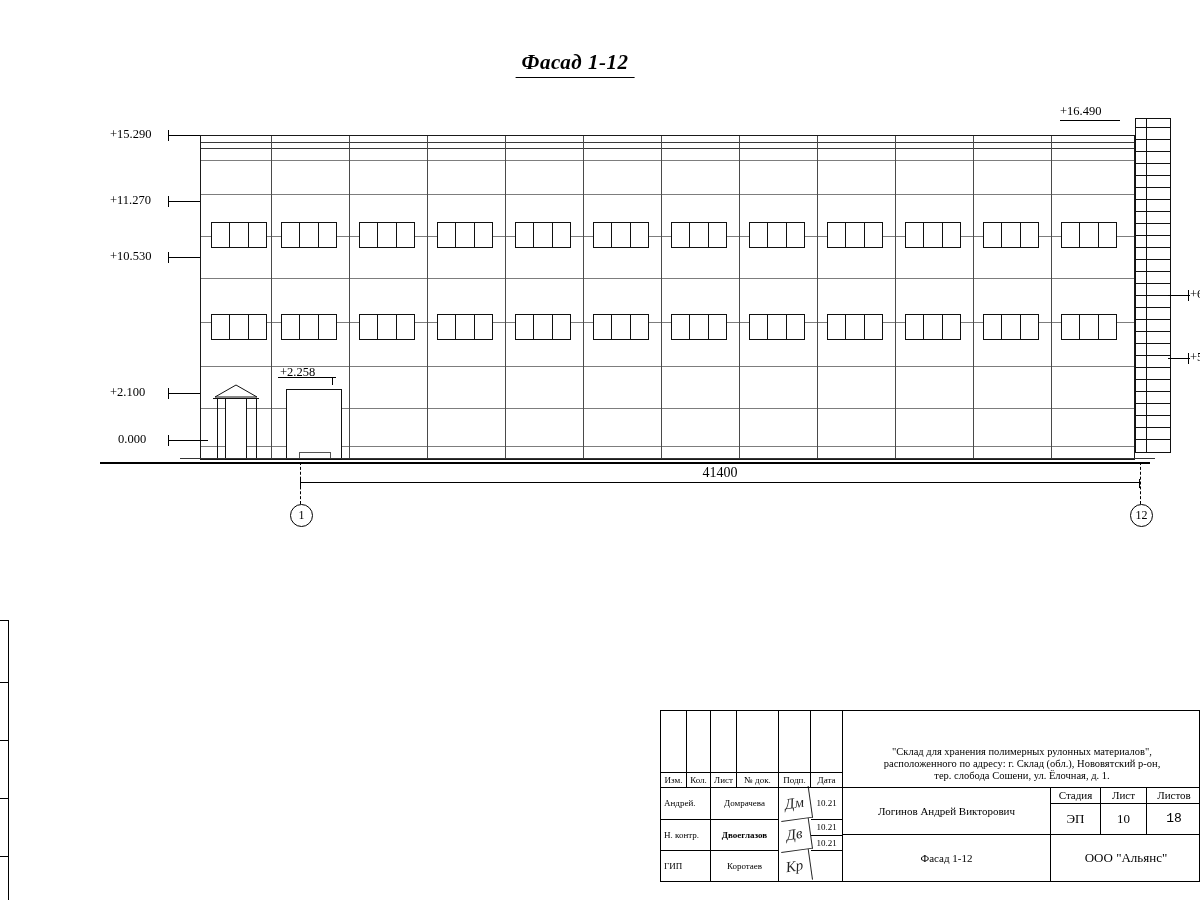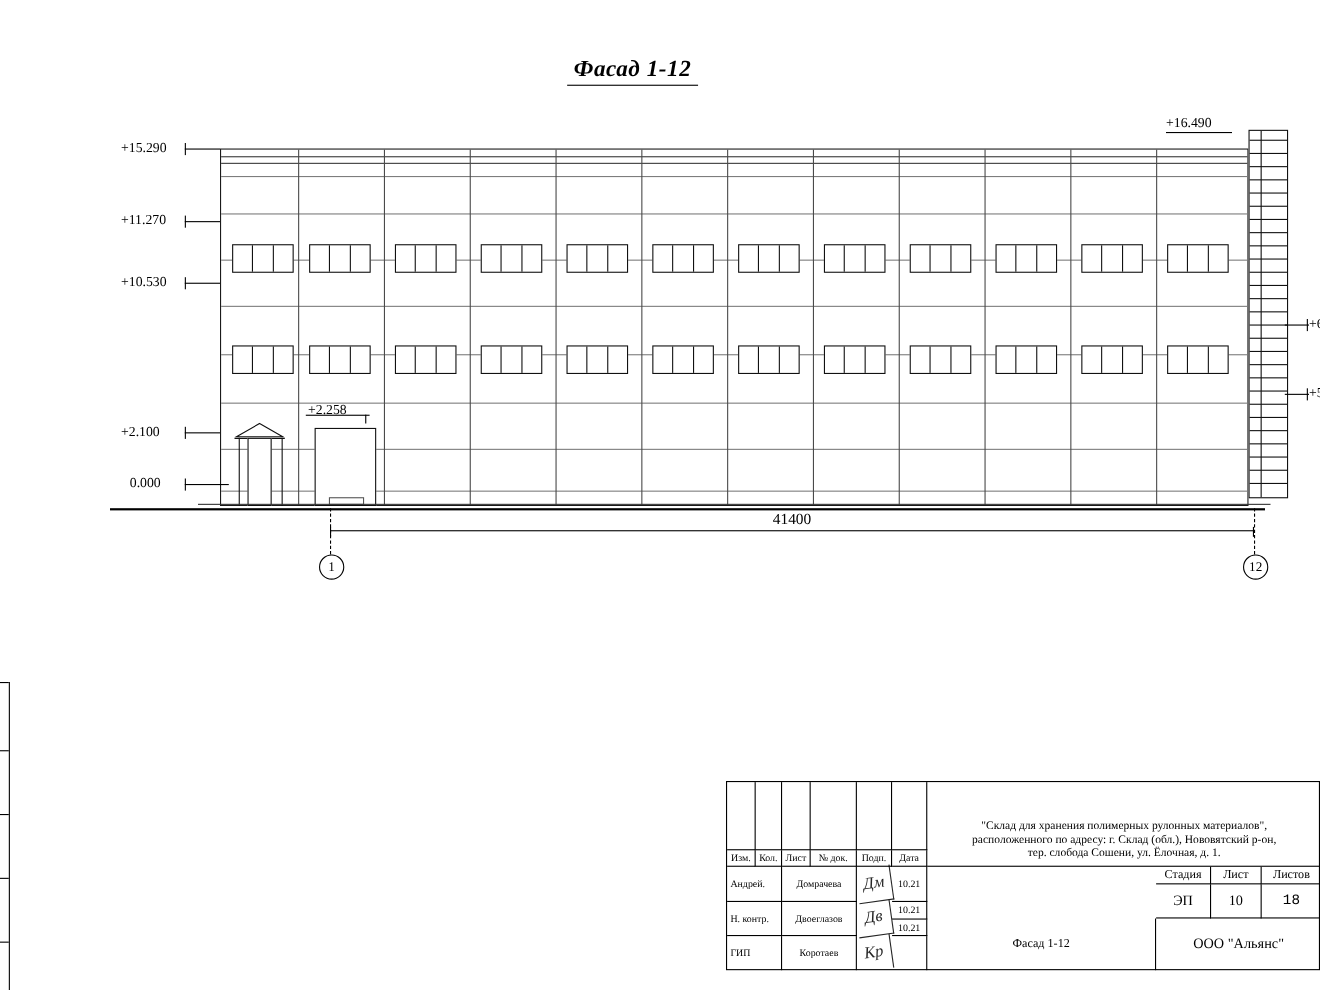--- a/index.html
+++ b/index.html
@@ -537,37 +537,38 @@
     <div class="cell sm" style="left:76px;top:62px; width:42px; height:15px;">№ док.</div>
     <div class="cell sm" style="left:118px;top:62px; width:32px; height:15px;">Подп.</div>
     <div class="cell sm" style="left:150px;top:62px; width:32px; height:15px;">Дата</div>
 
     <div class="cell sm left" style="left:0;   top:77px; width:50px; height:32px;">Андрей.</div>
     <div class="cell sm" style="left:50px;top:77px; width:68px; height:32px;">Домрачева</div>
     <div class="cell sig" style="left:118px;top:77px; width:32px; height:32px;">Дм</div>
     <div class="cell sm" style="left:150px;top:77px; width:32px; height:32px;">10.21</div>
 
     <div class="cell sm left" style="left:0;   top:109px; width:50px; height:31px;">Н. контр.</div>
-    <div class="cell sm" style="left:50px;top:109px; width:68px; height:31px;">Двоеглазов</div>
+    <div class="cell sm" style="left:50px;top:109px; width:68px; height:31px;font-weight:bold;">Двоеглазов</div>
     <div class="cell sig" style="left:118px;top:109px; width:32px; height:31px;">Дв</div>
     <div class="cell sm" style="left:150px;top:109px; width:32px; height:16px;">10.21</div>
     <div class="cell sm" style="left:150px;top:125px; width:32px; height:15px;">10.21</div>
 
     <div class="cell sm left nb-b" style="left:0;   top:140px; width:50px; height:31px;">ГИП</div>
     <div class="cell sm nb-b" style="left:50px;top:140px; width:68px; height:31px;">Коротаев</div>
     <div class="cell sig nb-b" style="left:118px;top:140px; width:32px; height:31px;">Кр</div>
     <div class="cell sm nb-b" style="left:150px;top:140px; width:32px; height:31px;"></div>
 
 
     <div class="cell obj-title" style="left:182px; top:30px; width:358px; height:47px; border-right:none;">
       <span>"Склад для хранения полимерных рулонных материалов",</span>
       <span>расположенного по адресу: г. Склад (обл.), Нововятский р-он,</span>
       <span>тер. слобода Сошени, ул. Ёлочная, д. 1.</span>
     </div>
 
+    <div class="cell med" style="left:182px; top:77px; width:208px; height:47px;">Логинов Андрей Викторович</div>
 
     <div class="cell med" style="left:390px; top:77px; width:50px; height:16px;text-align:right;">Стадия</div>
     <div class="cell med" style="left:440px; top:77px; width:46px; height:16px;">Лист</div>
     <div class="cell med nb-r" style="left:486px; top:77px; width:54px; height:16px;">Листов</div>
 
     <div class="cell big" style="left:390px; top:93px; width:50px; height:31px;">ЭП</div>
     <div class="cell big" style="left:440px; top:93px; width:46px; height:31px;">10</div>
     <div class="cell big nb-r" style="left:486px; top:93px; width:54px; height:31px;font-family:Liberation Mono, monospace;">18</div>
 
     <div class="cell med nb-b" style="left:182px; top:124px; width:208px; height:47px;">Фасад 1-12</div>

